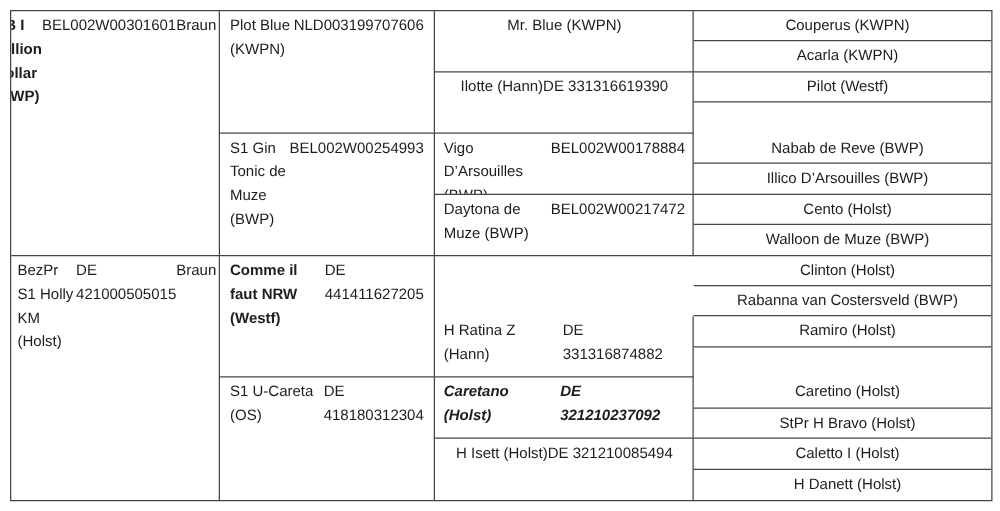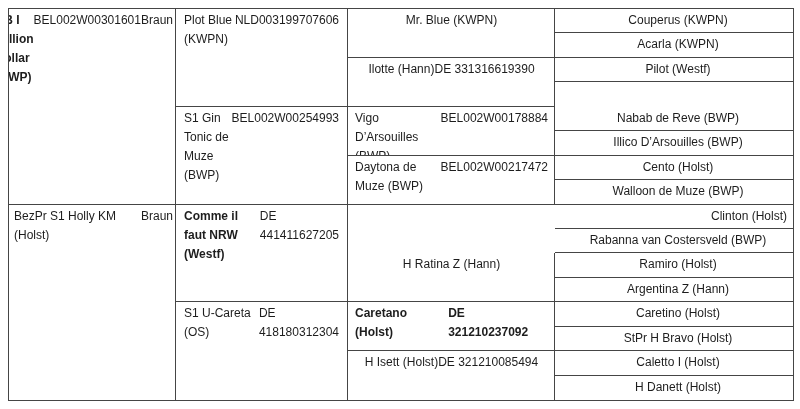--- a/index.html
+++ b/index.html
@@ -43,44 +43,45 @@
   .c2a { grid-area: 1 / 2 / 5 / 3; }
   .c2b { grid-area: 5 / 2 / 9 / 3; }
   .c2c { grid-area: 9 / 2 / 13 / 3; }
   .c2d { grid-area: 13 / 2 / 17 / 3; }
   .c3-1 { grid-area: 1 / 3 / 3 / 4; }
   .c3-2 { grid-area: 3 / 3 / 5 / 4; }
   .c3-3 { grid-area: 5 / 3 / 7 / 4; }
   .c3-4 { grid-area: 7 / 3 / 9 / 4; }
   .c3-5 { grid-area: 9 / 3 / 11 / 4; }
   .c3-6 { grid-area: 11 / 3 / 13 / 4; }
-  .c3-7 { grid-area: 13 / 3 / 15 / 4; }
+  .c3-7 { grid-area: 13 / 3 / 15 / 4; font-style: italic; }
   .c3-8 { grid-area: 15 / 3 / 17 / 4; text-align: right; }
   .c4-1 { grid-area: 1 / 4 / 2 / 5; }   .c4-2 { grid-area: 2 / 4 / 3 / 5; }
   .c4-3 { grid-area: 3 / 4 / 4 / 5; }   .c4-4 { grid-area: 4 / 4 / 5 / 5; }
   .c4-5 { grid-area: 5 / 4 / 6 / 5; }   .c4-6 { grid-area: 6 / 4 / 7 / 5; }
   .c4-7 { grid-area: 7 / 4 / 8 / 5; }   .c4-8 { grid-area: 8 / 4 / 9 / 5; }
-  .c4-9 { grid-area: 9 / 4 / 10 / 5; justify-content: flex-end; }  .c4-10 { grid-area: 10 / 4 / 11 / 5; }
+  .c4-9 { grid-area: 9 / 4 / 10 / 5; }  .c4-10 { grid-area: 10 / 4 / 11 / 5; }
   .c4-11 { grid-area: 11 / 4 / 12 / 5; }.c4-12 { grid-area: 12 / 4 / 13 / 5; }
   .c4-13 { grid-area: 13 / 4 / 14 / 5; }.c4-14 { grid-area: 14 / 4 / 15 / 5; }
   .c4-15 { grid-area: 15 / 4 / 16 / 5; justify-content: center; }.c4-16 { grid-area: 16 / 4 / 17 / 5; }
 </style>
 </head>
 <body>
 
 <div class="page">
   <div class="grid">
 
     <div class="cell col1 c1a">
       <div class="b">HB I Million Dollar (BWP)</div>
       <div>BEL002W00301601</div>
       <div>Braun</div>
     </div>
     <div class="cell col1 c1b bottom">
       <div>BezPr S1 Holly KM (Holst)</div>
+      <div>DE 421000505015</div>
       <div>Braun</div>
     </div>
 
     <div class="cell col2 c2a">
       <div>Plot Blue (KWPN)</div>
       <div>NLD003199707606</div>
     </div>
     <div class="cell col2 c2b">
       <div>S1 Gin Tonic de Muze (BWP)</div>
       <div>BEL002W00254993</div>
@@ -104,20 +105,21 @@
     <div class="cell col3 c3-3">
       <div>Vigo D’Arsouilles (BWP)</div>
       <div>BEL002W00178884</div>
     </div>
     <div class="cell col3 c3-4">
       <div>Daytona de Muze (BWP)</div>
       <div>BEL002W00217472</div>
     </div>
     <div class="cell col3 c3-6">
       <div>H Ratina Z (Hann)</div>
+      <div>DE 331316874882</div>
     </div>
     <div class="cell col3 c3-7">
       <div class="b">Caretano (Holst)</div>
       <div class="b">DE 321210237092</div>
     </div>
     <div class="cell col3 c3-8 bottom">
       <div>H Isett (Holst)</div>
       <div>DE 321210085494</div>
     </div>
 
@@ -144,23 +146,20 @@
     </div>
     <div class="cell col4 c4-9">
       <div>Clinton (Holst)</div>
     </div>
     <div class="cell col4 c4-10">
       <div>Rabanna van Costersveld (BWP)</div>
     </div>
     <div class="cell col4 c4-11">
       <div>Ramiro (Holst)</div>
     </div>
-    <div class="cell col4 c4-12">
-      <div>Argentina Z (Hann)</div>
-    </div>
     <div class="cell col4 c4-13">
       <div>Caretino (Holst)</div>
     </div>
     <div class="cell col4 c4-14">
       <div>StPr H Bravo (Holst)</div>
     </div>
     <div class="cell col4 c4-15">
       <div>Caletto I (Holst)</div>
     </div>
     <div class="cell col4 c4-16 bottom">

